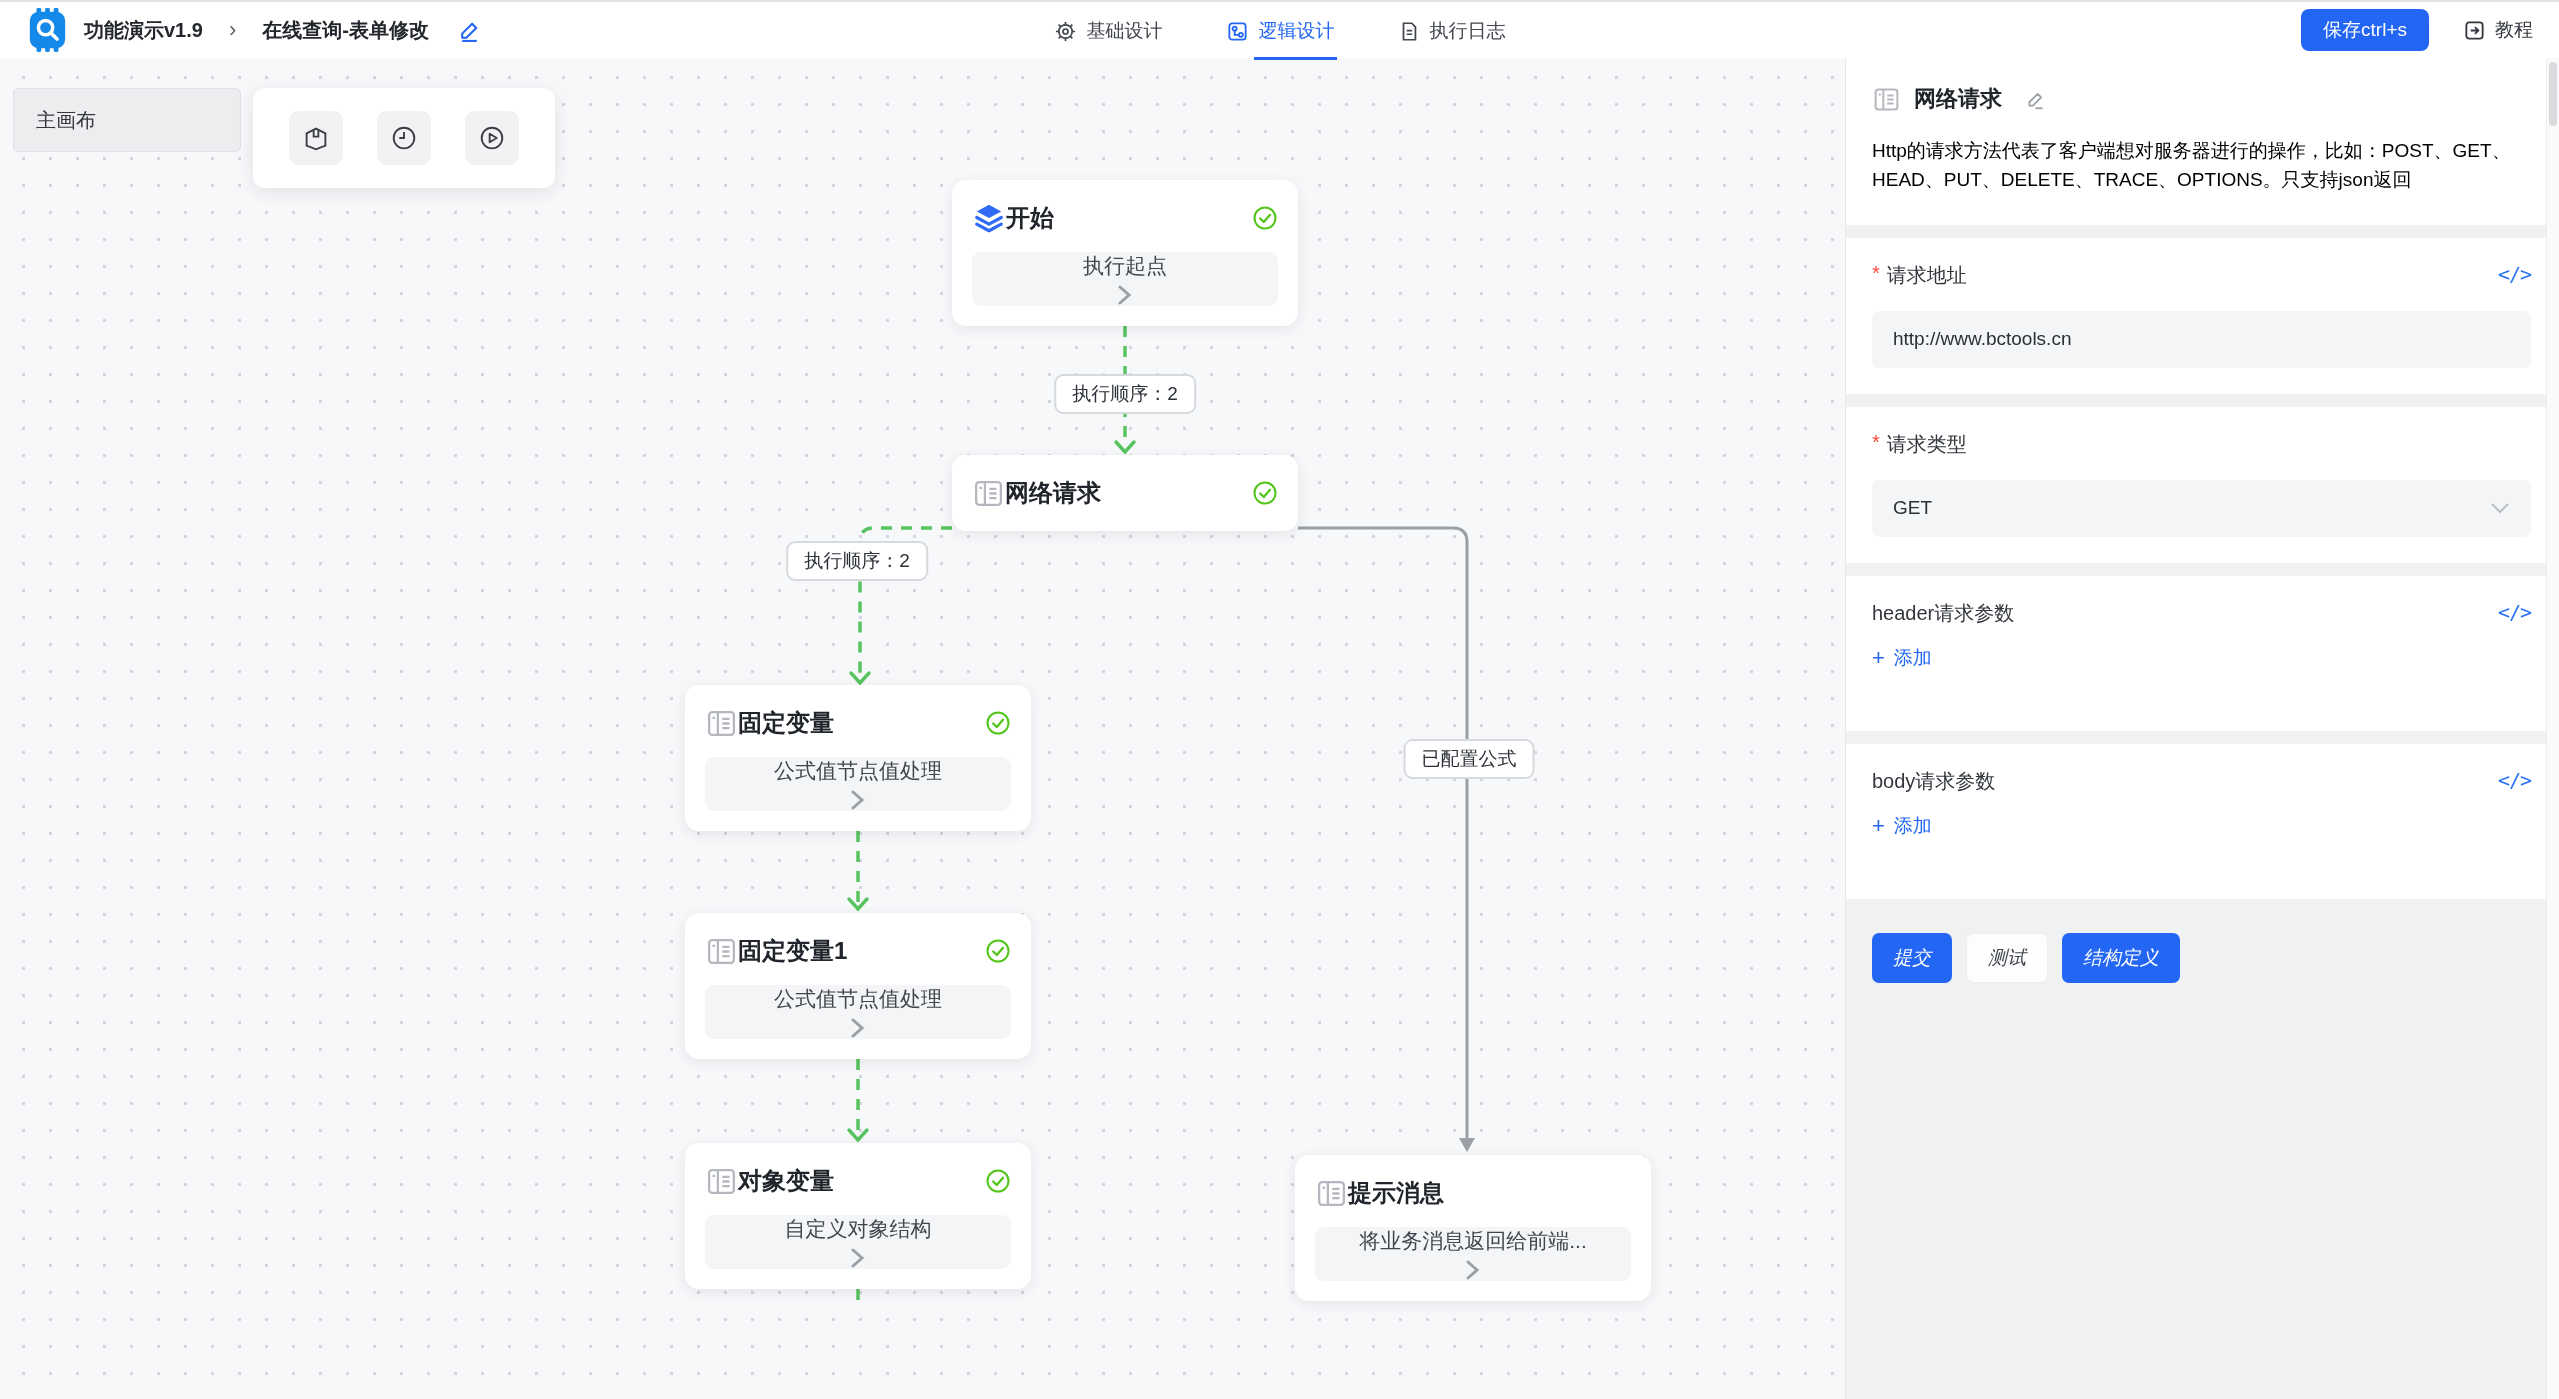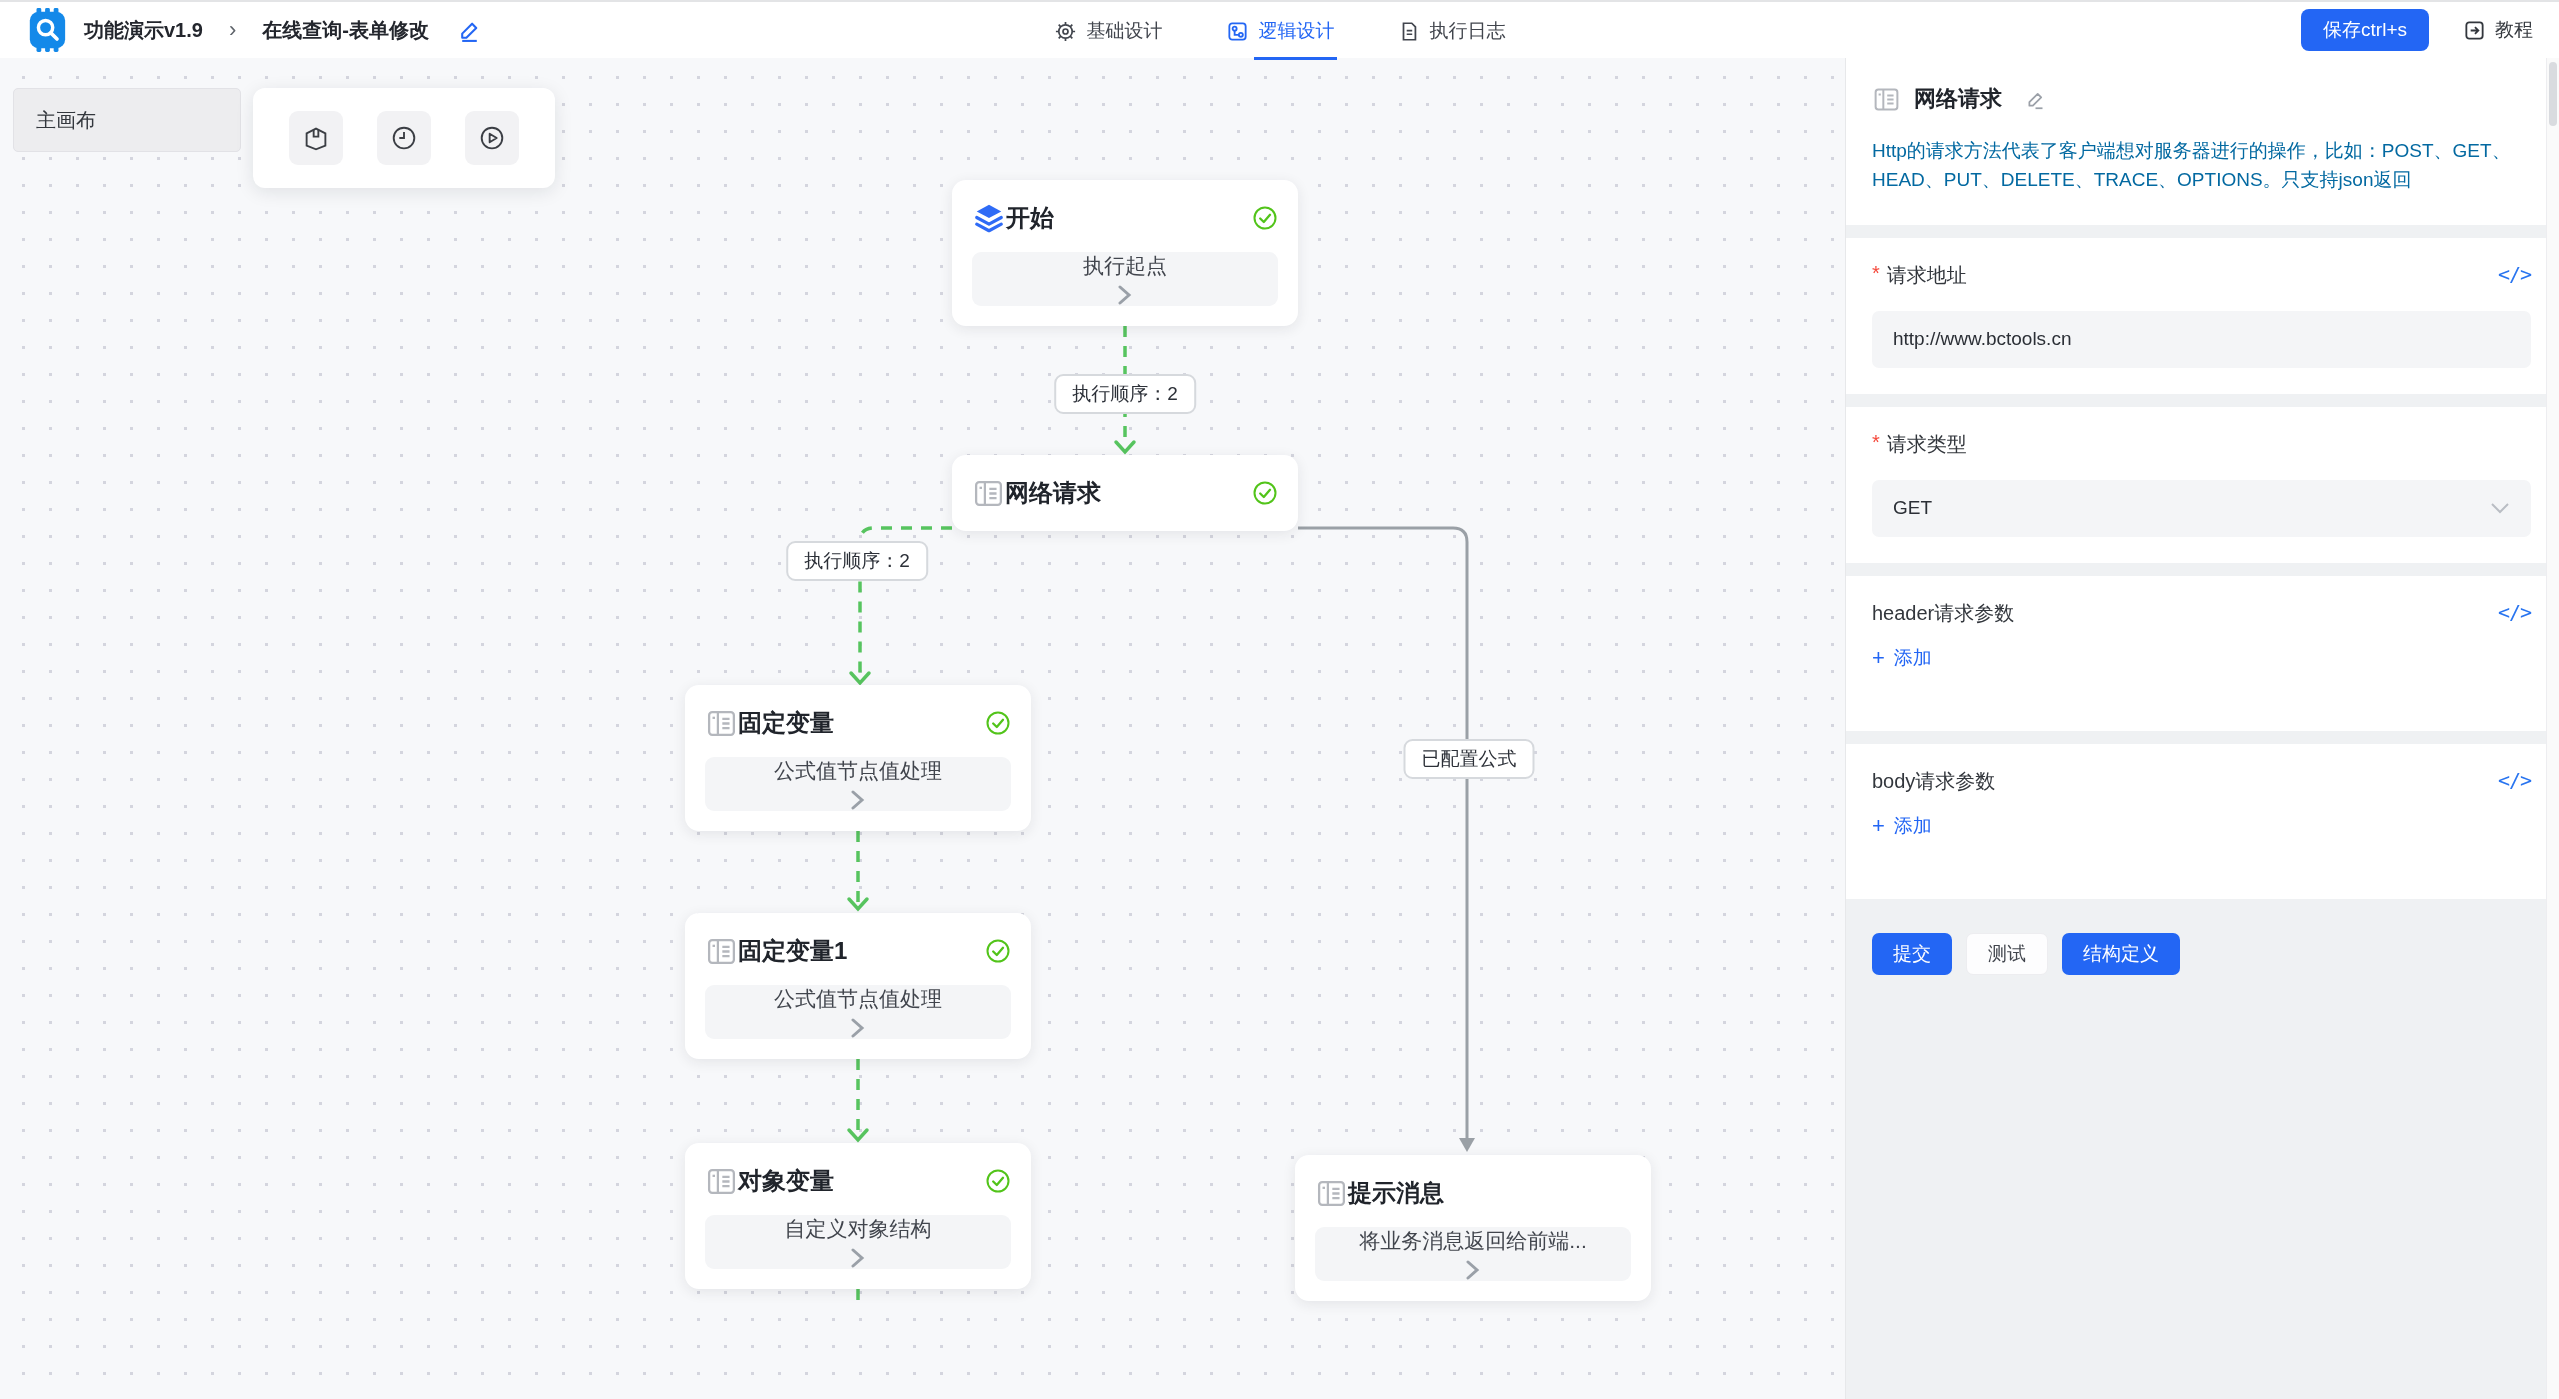--- a/index.html
+++ b/index.html
@@ -52,39 +52,39 @@
   .node-sub{margin-top:16px;height:54px;background:#f4f5f7;border-radius:9px;display:flex;
             align-items:center;padding:0 18px;font-size:21px;color:#41454d;cursor:pointer;flex-direction:column;}
   .node-sub-text{flex:1;overflow:hidden;white-space:nowrap;text-overflow:ellipsis;}
 
   
   .panel{position:absolute;top:58px;right:0;width:714px;bottom:0;background:#eff1f3;
          border-left:1px solid #e7e8ea;box-sizing:border-box;display:flex;flex-direction:column;}
   .panel-head{background:#fff;padding:26px 28px 30px 26px;}
   .panel-title-row{display:flex;align-items:center;gap:13px;}
   .panel-title{font-size:22px;font-weight:bold;color:#20242b;}
-  .panel-desc{margin-top:22px;font-size:19px;line-height:1.55;color:#0369a1;max-width:652px;}
+  .panel-desc{margin-top:22px;font-size:19px;line-height:1.55;color:#000000;max-width:652px;}
   .card{background:#fff;margin-top:13px;padding:24px 28px 26px 26px;}
   .field-label-row{display:flex;align-items:flex-start;}
   .field-label{font-size:20px;color:#33373d;}
   .req{color:#f5483b;margin-right:7px;font-size:20px;}
   .code-icon{margin-left:auto;color:#2874f0;font-size:20px;font-family:"DejaVu Sans Mono",monospace;
              cursor:pointer;letter-spacing:-1px;}
   .input-box{margin-top:22px;height:57px;background:#f4f5f7;border-radius:7px;display:flex;
              align-items:center;padding:0 21px;font-size:19px;color:#2b2f36;cursor:text;}
   .select-box{margin-top:22px;height:57px;background:#f4f5f7;border-radius:7px;display:flex;
               align-items:center;justify-content:space-between;padding:0 21px;font-size:19px;
               color:#2b2f36;cursor:pointer;}
   .add-link{margin-top:18px;display:inline-flex;align-items:center;gap:9px;color:#2366f4;
             font-size:19px;cursor:pointer;}
   .add-plus{font-size:22px;line-height:1;}
   .card.params{padding-bottom:60px;}
   .panel-actions{margin-top:34px;padding-left:26px;display:flex;gap:14px;}
-  .btn{height:42px;border-radius:7px;font-size:19px;padding:0 21px;display:inline-flex;
-       align-items:center;cursor:pointer;font-family:inherit;border:none;}
+  .btn{height:50px;border-radius:7px;font-size:19px;padding:0 21px;display:inline-flex;
+       align-items:center;cursor:pointer;font-family:inherit;border:none;font-style:italic;}
   .btn-primary{background:#2366f4;color:#fff;}
   .btn-default{background:#fdfdfe;color:#41454d;border:1px solid #ededf0;}
   .scrolltrack{position:absolute;top:0;right:0;width:12px;bottom:0;background:#fafafa;
                border-left:1px solid #ededf0;}
   .scrollthumb{position:absolute;top:4px;right:2px;width:8px;height:64px;border-radius:4px;background:#d9dbdf;}
 </style>
 </head>
 <body>
 
 <div class="app">

